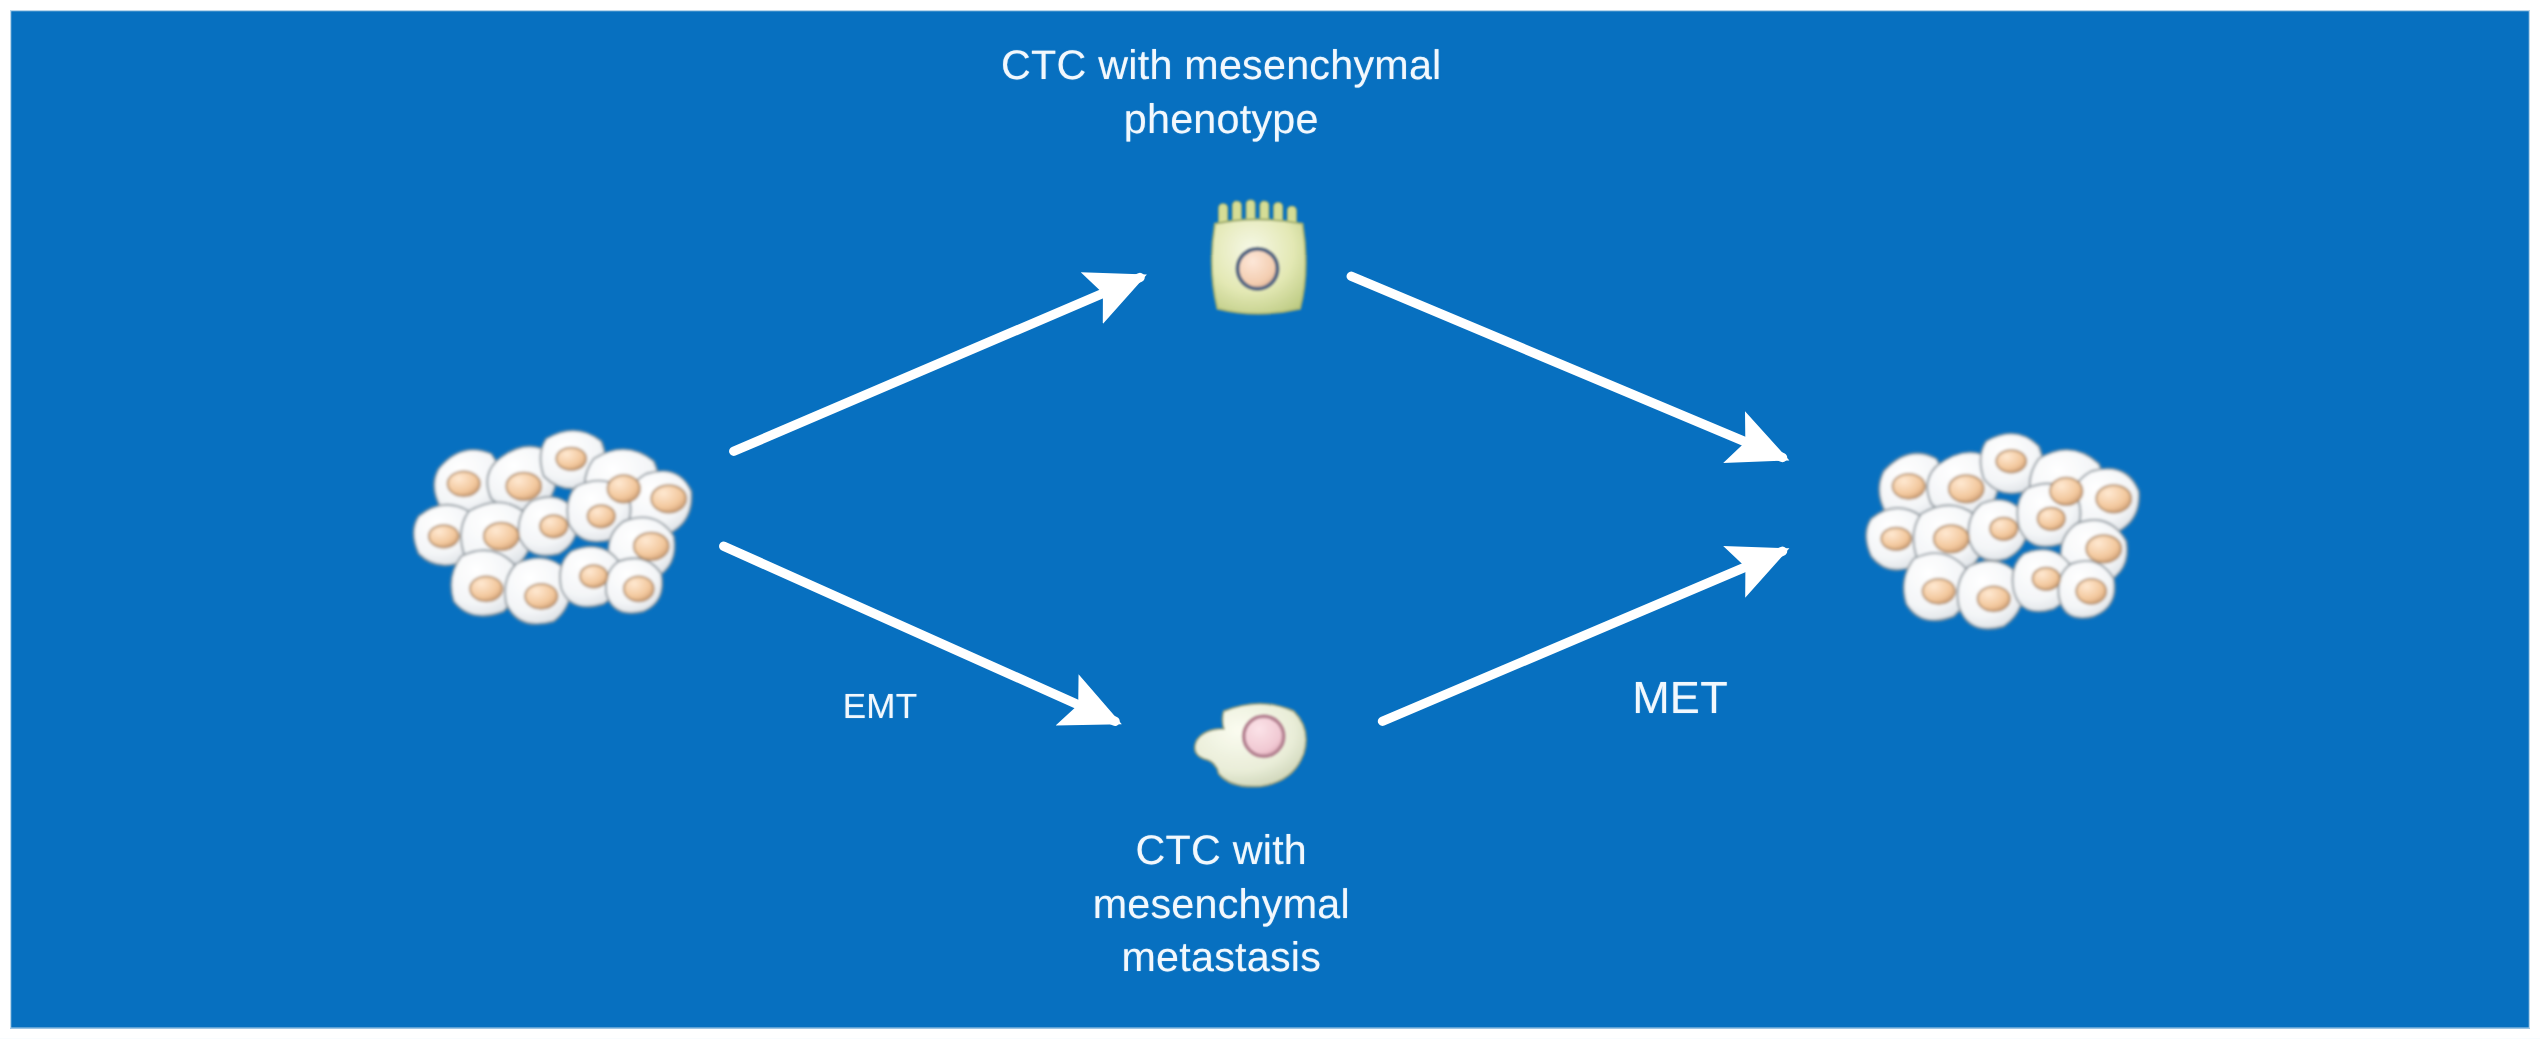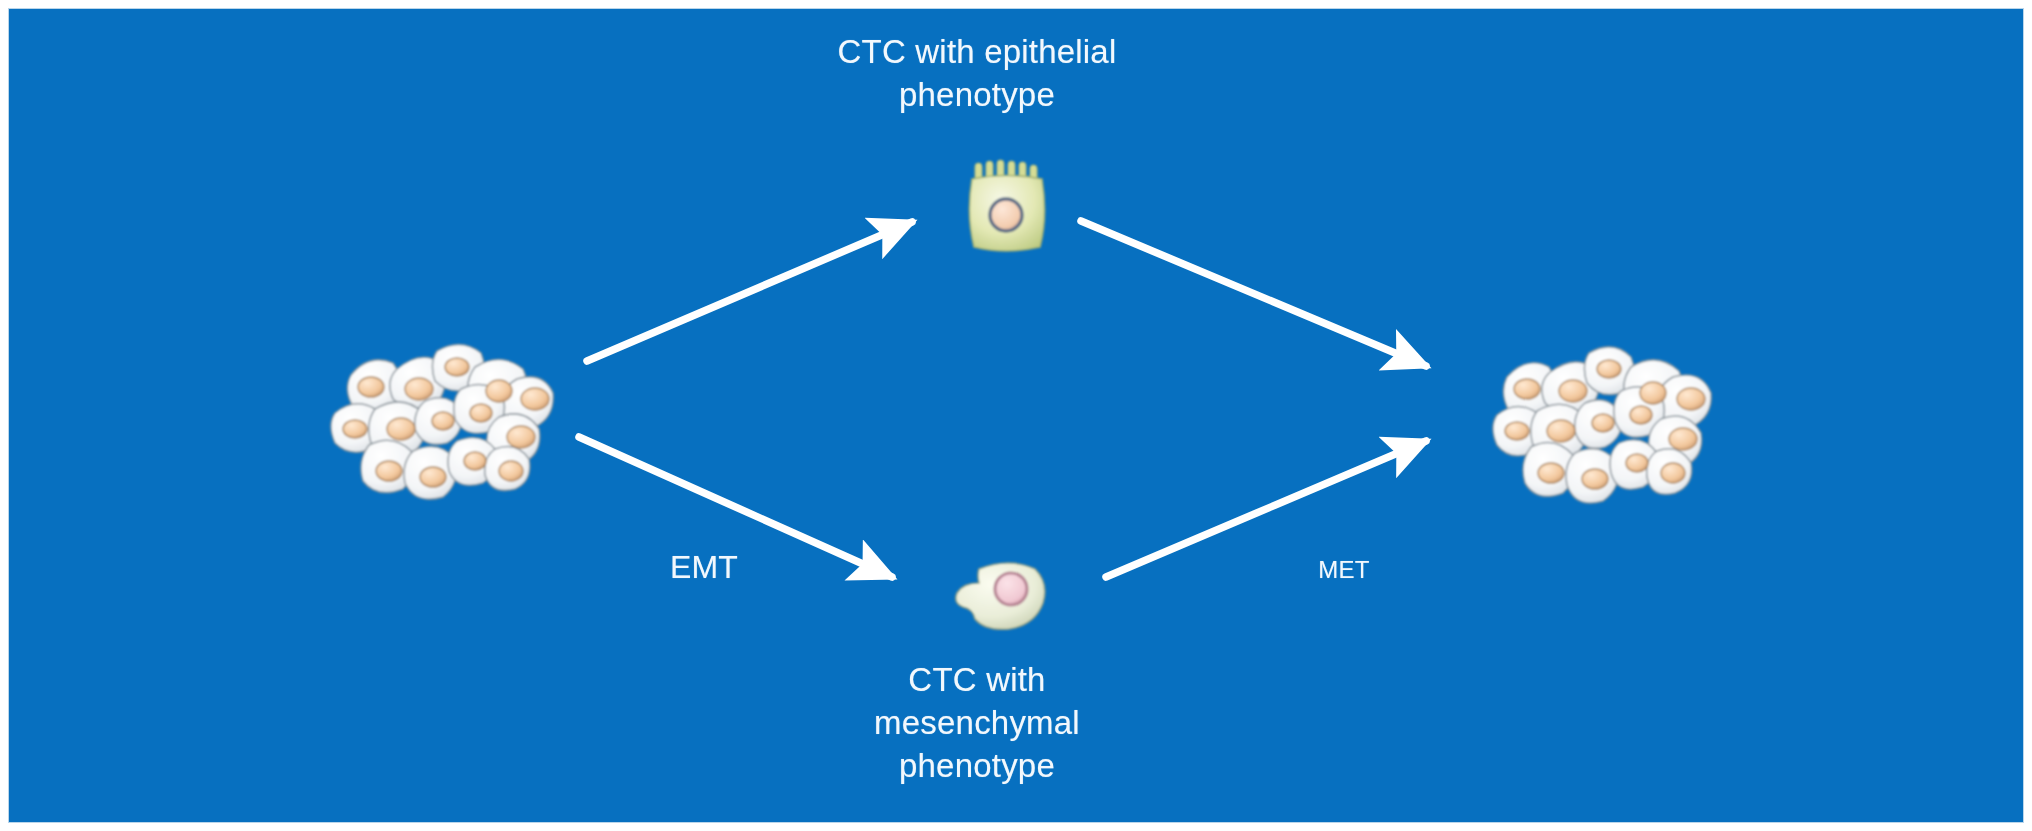--- a/index.html
+++ b/index.html
@@ -38,22 +38,22 @@
     text-shadow: 0 0 1px rgba(200,225,245,0.55);
     font-weight: 400;
     -webkit-font-smoothing: antialiased;
   }
   .label.big   { font-size: 33px; }
 
   #label-epithelial   { left: 748px; top: 22px;  width: 440px; }
   #label-primary      { left: 280px; top: 258px; width: 340px; }
   #label-metastasis   { left: 1430px; top: 258px; width: 340px; }
   #label-mesenchymal  { left: 748px; top: 650px; width: 440px; }
-  #label-emt          { left: 600px; top: 538px; width: 190px; font-size: 32px; }
-  #label-met          { left: 1240px; top: 545px; width: 190px; font-size: 24px; }
+  #label-emt          { left: 600px; top: 538px; width: 190px; font-size: 28px; }
+  #label-met          { left: 1240px; top: 526px; width: 190px; font-size: 36px; }
 
   .arrow-layer {
     position: absolute;
     left: 0; top: 0;
     width: 2016px;
     height: 815px;
     pointer-events: none;
   }
 
   .cellgroup { position: absolute; }
@@ -219,27 +219,27 @@
           <stop offset="100%" stop-color="#d79fae"></stop>
         </radialGradient>
       </defs>
       <g filter="url(#soft2)">
         <path d="M30 20 q30 -12 56 0 q14 14 8 34 q-8 22 -34 26 q-24 2 -34 -10
                  q-2 -10 -12 -12 q-10 -4 -6 -14 q6 -10 22 -10 q-2 -8 0 -14Z" fill="url(#mesG)" stroke="#9aa384" stroke-width="1.6"></path>
         <circle cx="62" cy="40" r="16" fill="url(#mesNucG)" stroke="#b98897" stroke-width="3.2"></circle>
       </g>
     </svg>
 
-    <div class="label big" id="label-epithelial">CTC with epithelial
+    <div class="label big" id="label-epithelial">CTC with mesenchymal
 phenotype</div>
 
 
 
     <div class="label big" id="label-mesenchymal">CTC with
 mesenchymal
-phenotype</div>
+metastasis</div>
 
     <div class="label" id="label-emt">EMT</div>
 
     <div class="label" id="label-met">MET</div>
 
   </div>
 </div>
 
 </body></html>

